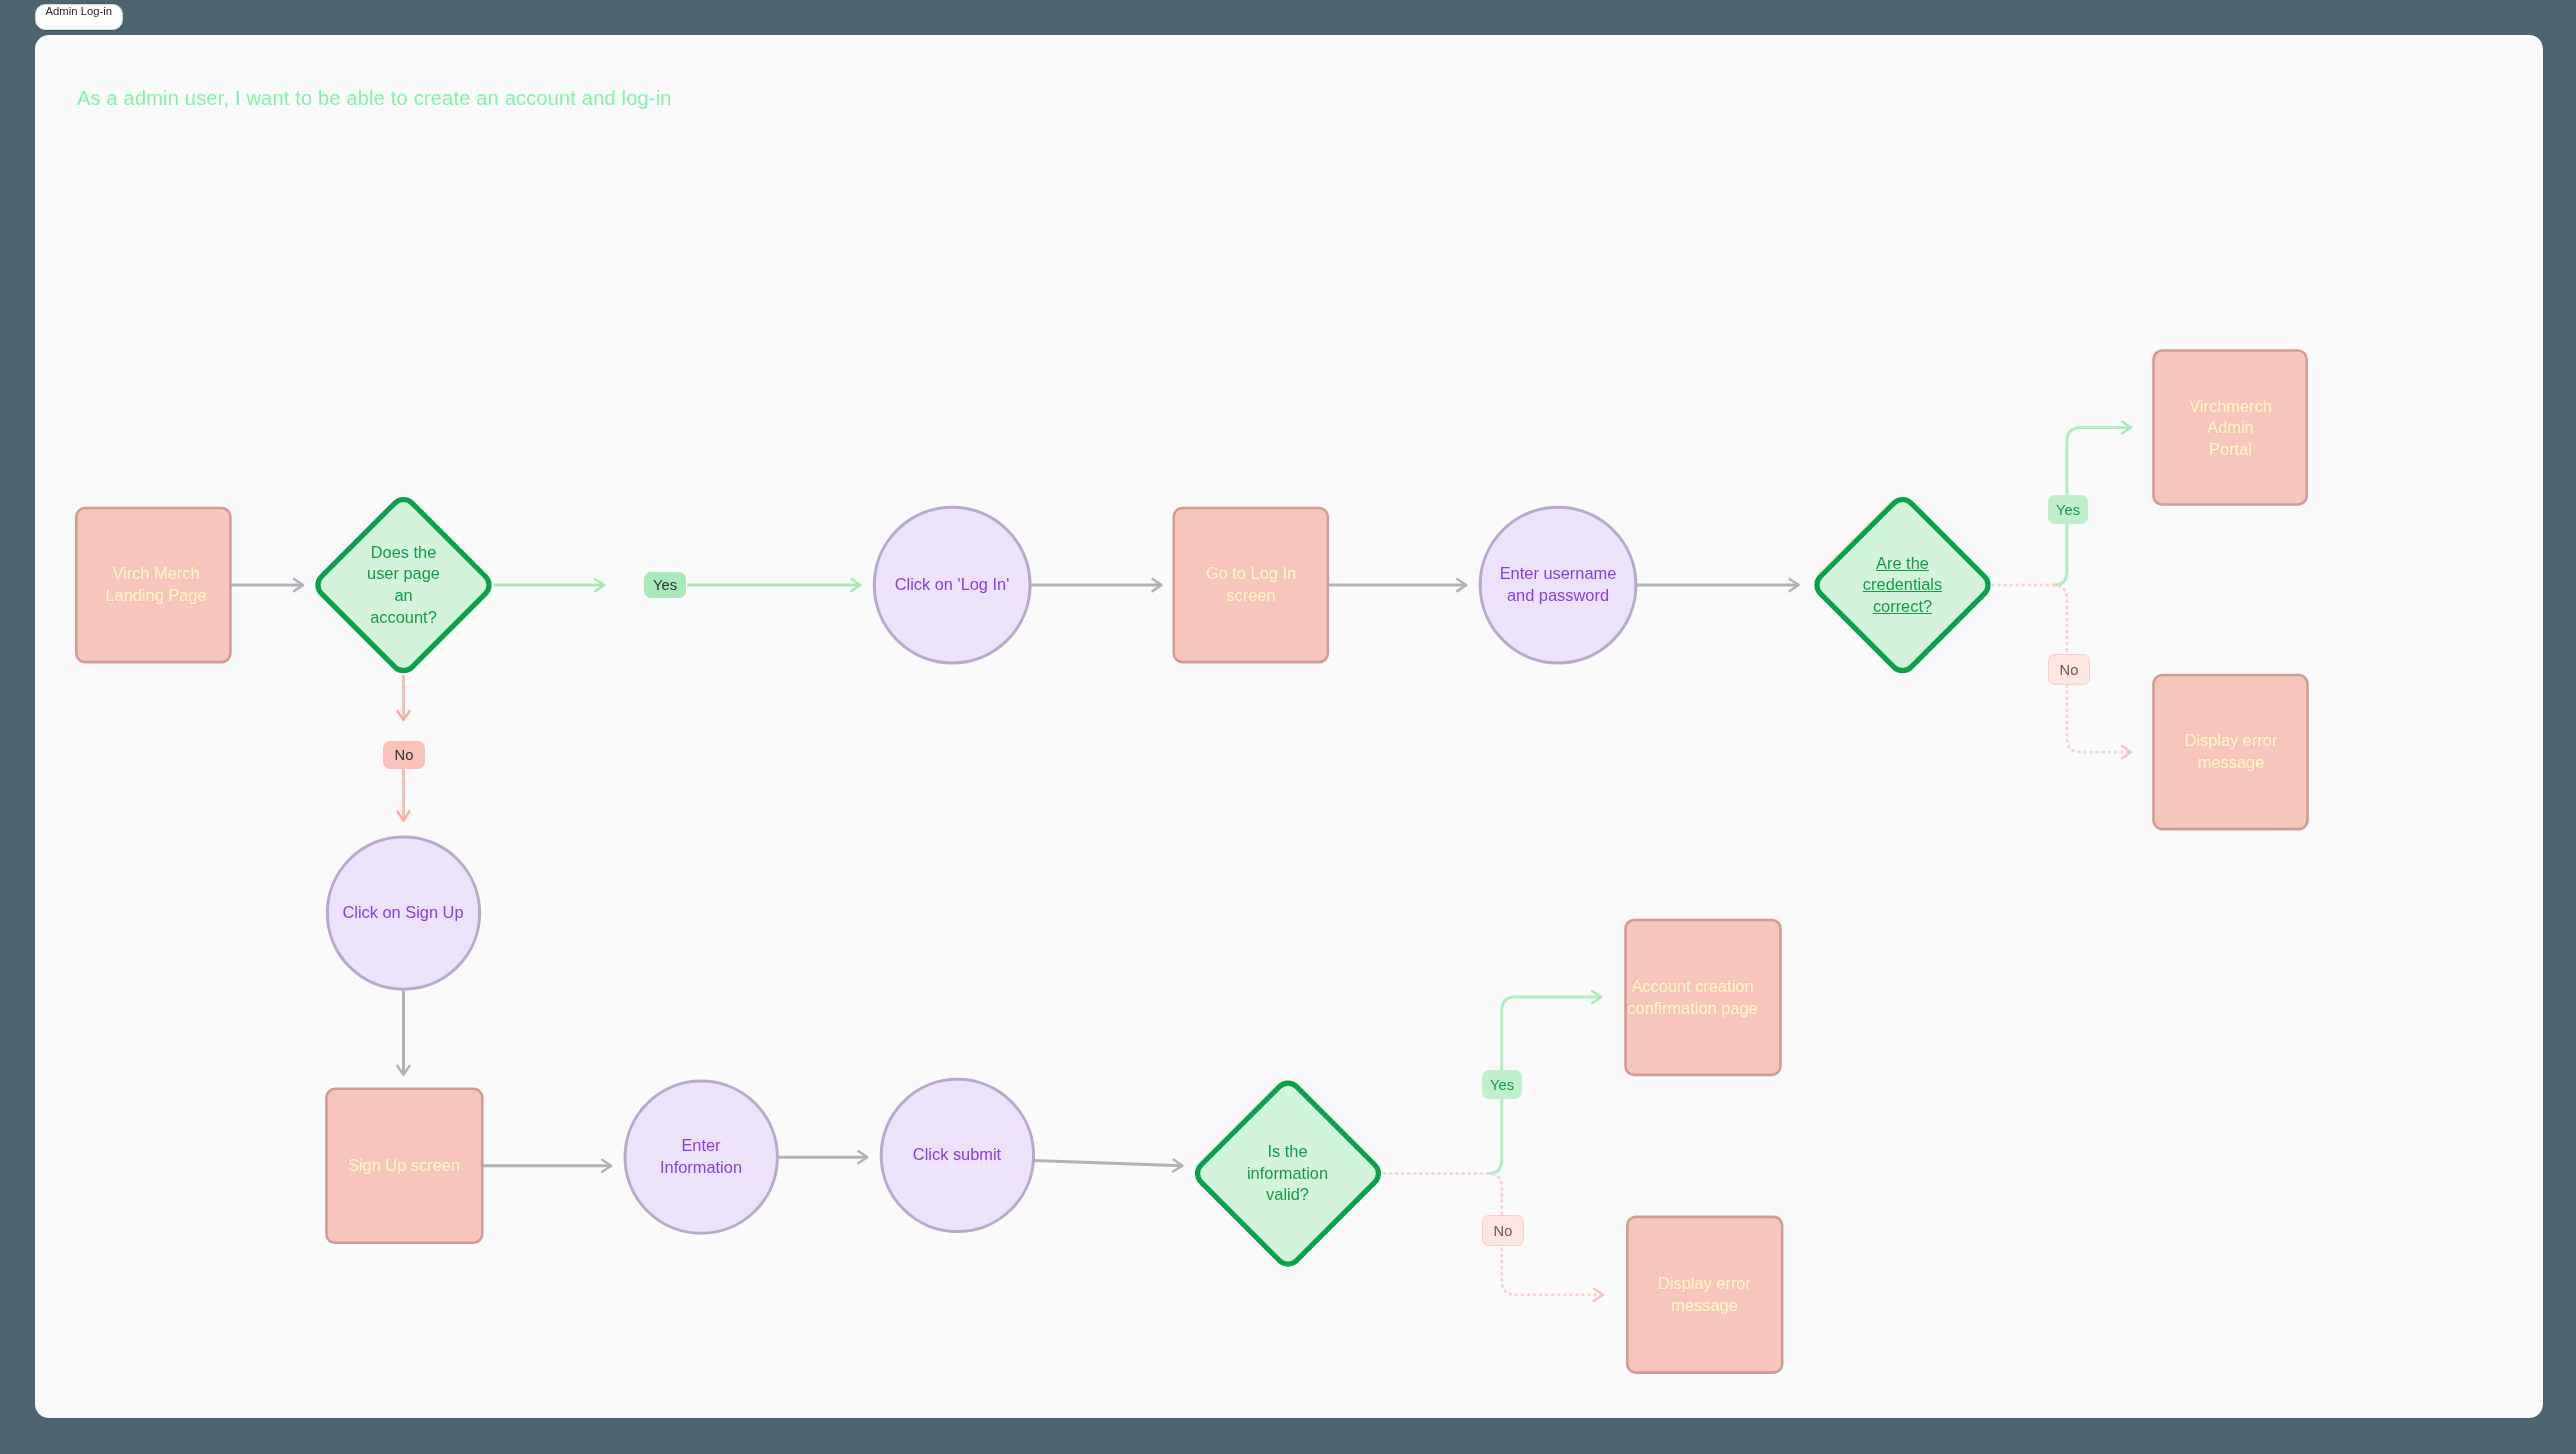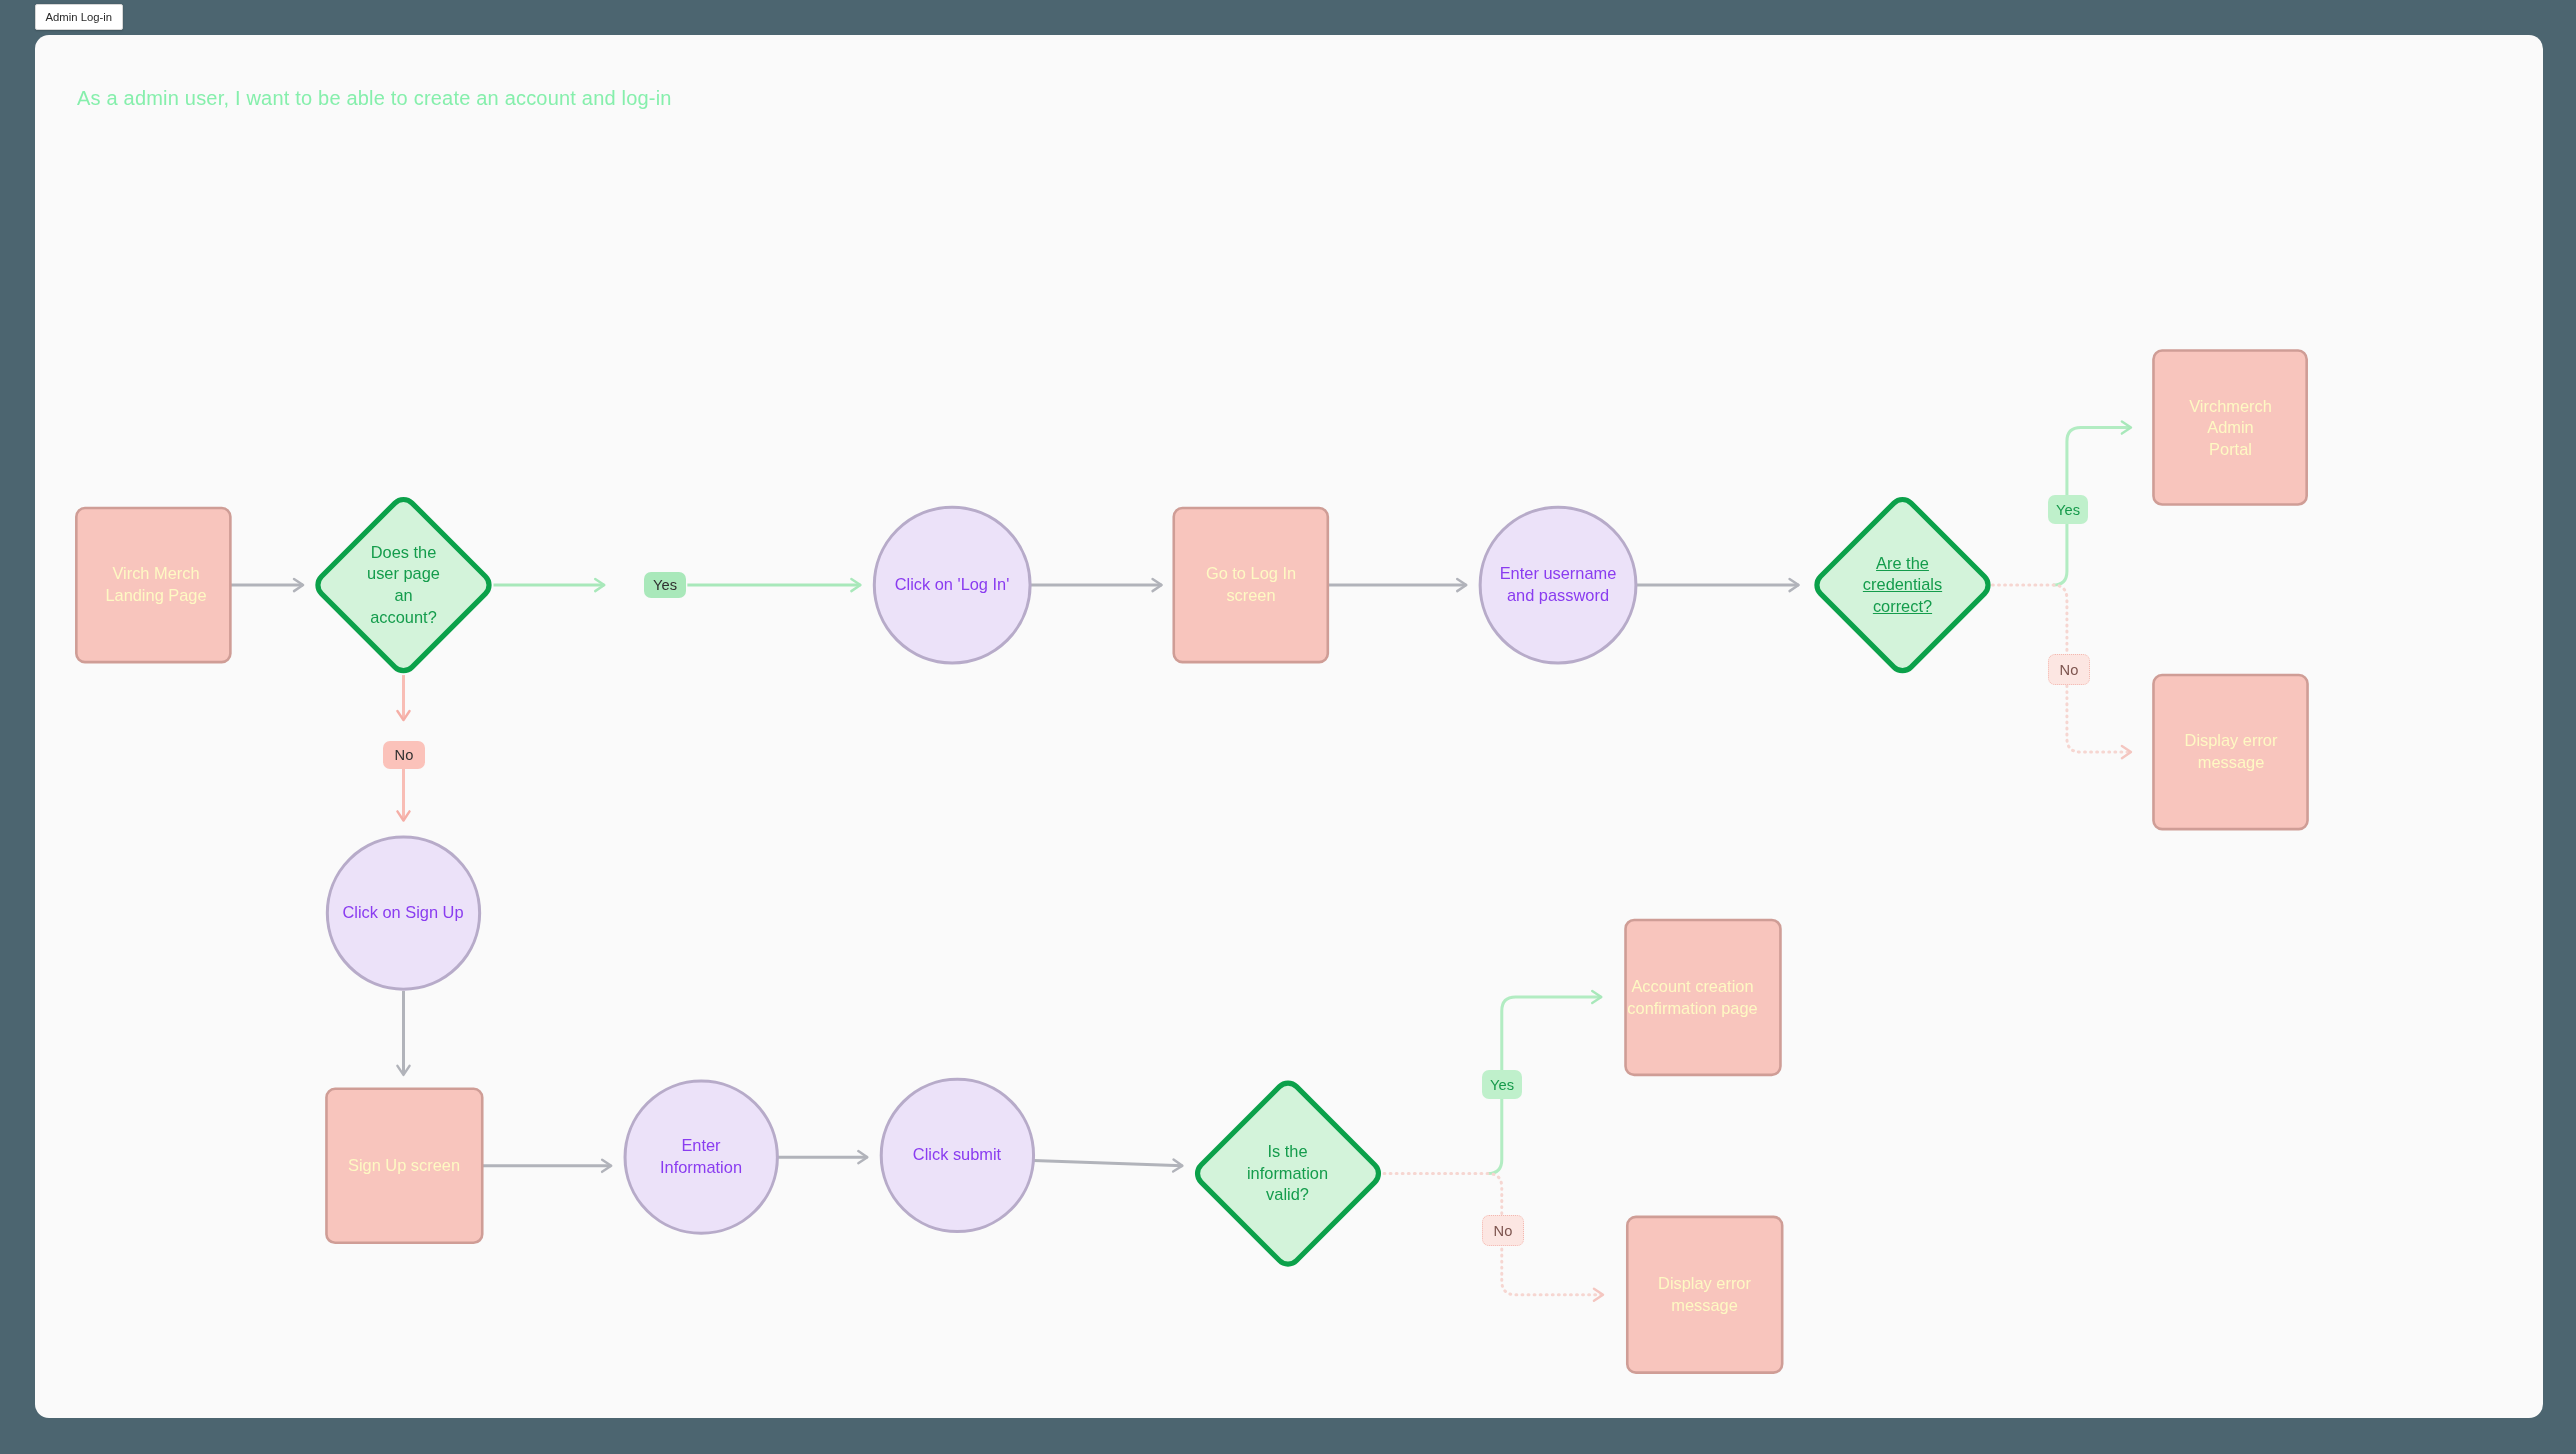--- a/index.html
+++ b/index.html
@@ -10,22 +10,22 @@
     font-family: "Liberation Sans", sans-serif;
   }
   .stage { position: relative; width: 2576px; height: 1454px; }
   .canvas {
     position: absolute; left: 35px; top: 35px;
     width: 2508px; height: 1383px;
     background: #fafafa; border-radius: 14px;
   }
   .tab {
     position: absolute; left: 35px; top: 4.3px; height: 24px;
-    background: #ffffff; border: 0.9px solid #d6d6d6; border-radius: 2px;
-    display: flex; align-items: center; padding: 0 9.5px;
+    background: #ffffff; border: 0.9px solid #d6d6d6; border-radius: 10px;
+    display: flex; padding: 0 9.5px;
     font-size: 11.3px; color: #2a2a2a; box-shadow: 0 0.9px 1.7px rgba(0,0,0,.18);
     z-index: 5;
   }
   .board-title {
     position: absolute; left: 77px; top: 87px;
     font-size: 20px; color: #86efac; letter-spacing: 0.2px;
     z-index: 3; white-space: pre;
   }
   svg.wires { position: absolute; left: 0; top: 0; z-index: 2; }
   .labels { position: absolute; left: 0; top: 0; width: 100%; height: 100%; z-index: 3; }

